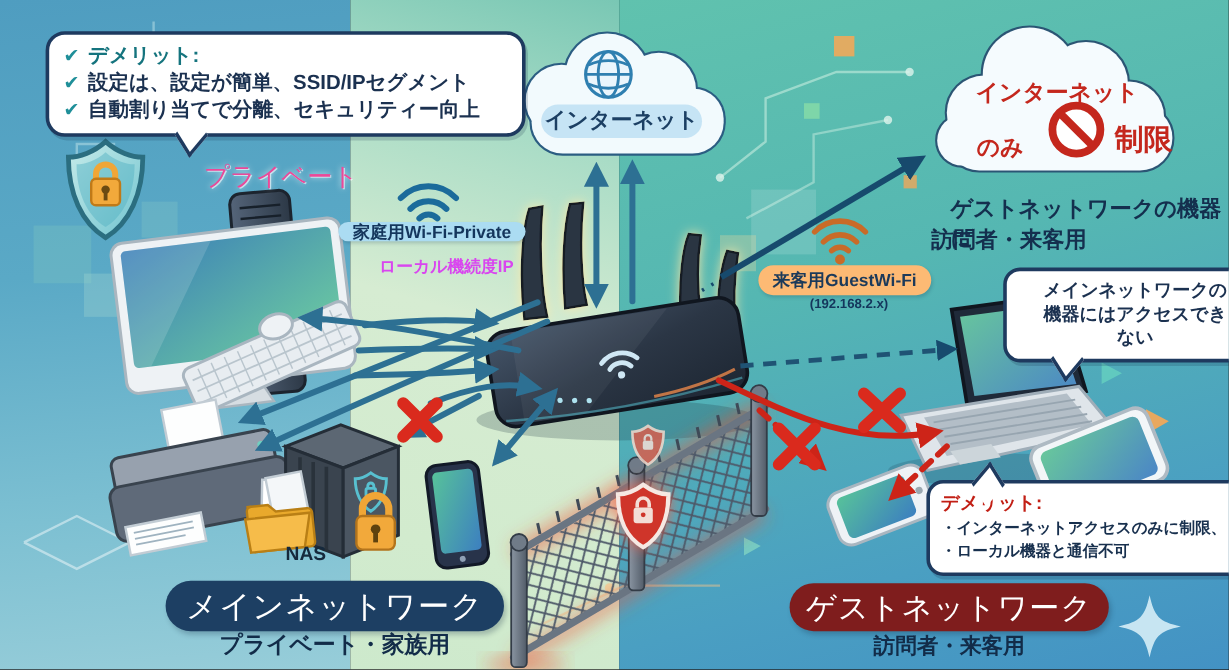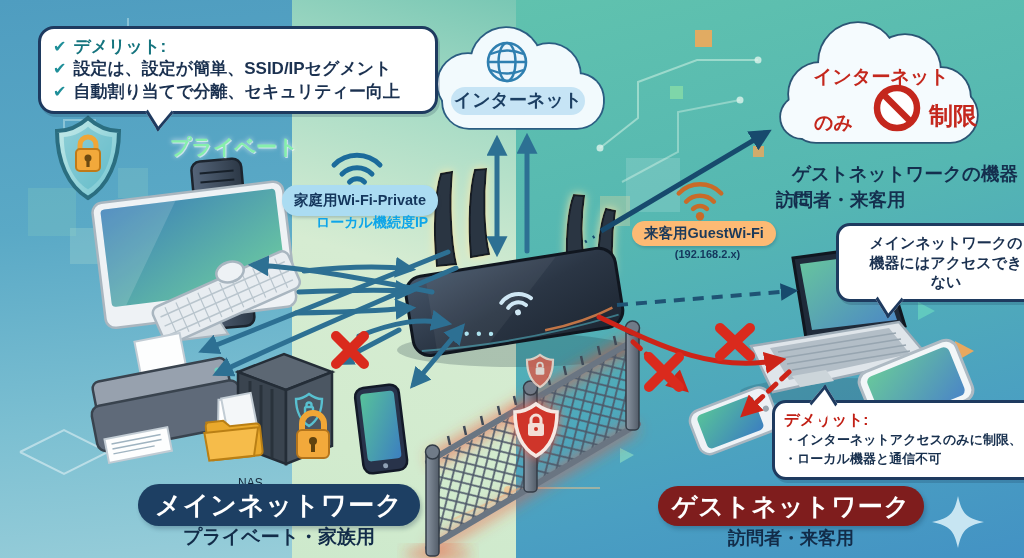--- a/index.html
+++ b/index.html
@@ -20,46 +20,46 @@
   .tail{position:absolute;width:20px;height:20px;background:#fff;}
   .tail.down{border-right:3.5px solid #1e3a5f;border-bottom:3.5px solid #1e3a5f;
              transform:rotate(58deg) skewX(18deg);}
   .tail.up{border-left:3.5px solid #1e3a5f;border-top:3.5px solid #1e3a5f;
            transform:rotate(58deg) skewX(18deg);}
   .merit{left:38px;top:26px;width:372px;padding:7px 10px 8px 12px;
          font-size:17px;font-weight:800;line-height:1.32;color:#1b3150;}
   .merit .row{display:flex;align-items:baseline;white-space:nowrap;}
   .merit .chk{color:#1f8f99;margin-right:7px;font-size:16px;}
   .merit .t-title{color:#15747e;}
-  .label-private{left:170px;top:133px;font-size:21px;font-weight:700;color:#86efac;
+  .label-private{left:170px;top:133px;font-size:21px;font-weight:400;color:#ec4899;
     text-shadow:0 0 5px rgba(255,255,255,.85),1px 1px 0 rgba(255,255,255,.6);text-align:right;}
   .pill{position:absolute;border-radius:15px;font-weight:800;white-space:nowrap;
         display:flex;align-items:center;justify-content:center;}
-  .pill-home{left:282px;top:185px;height:31px;padding:0 12px;background:#abdcf2;
+  .pill-home{left:282px;top:185px;height:16px;padding:0 12px;background:#abdcf2;
              color:#14365c;font-size:14.5px;box-shadow:1px 2px 3px rgba(20,50,80,.2);}
-  .ipcap{left:297px;top:214px;width:150px;text-align:center;font-size:14px;font-weight:800;color:#0ea5e9;}
+  .ipcap{left:297px;top:214px;width:150px;text-align:center;font-size:14px;font-weight:800;color:#d946ef;}
   .ip1{left:297px;top:232px;width:150px;text-align:center;font-size:14.5px;font-weight:800;color:#14365c;}
   .cloud-label{left:452px;top:88px;width:132px;text-align:center;font-size:18px;
                font-weight:800;color:#1c3f63;}
   .rc1{left:806px;top:64px;width:150px;text-align:center;font-size:19px;font-weight:800;color:#c4271d;}
   .rc2{left:814px;top:90px;font-size:19px;font-weight:800;color:#c4271d;margin-top:20px;}
   .rc3{left:913px;top:100px;font-size:24px;font-weight:800;color:#c4271d;margin-left:16px;}
   .pill-guest{left:632px;top:221px;height:25px;padding:0 12px;background:#fdba74;
               color:#1c3a5a;font-size:14.5px;box-shadow:1px 2px 3px rgba(20,50,80,.2);}
   .ip2{left:645px;top:248px;width:125px;text-align:center;font-size:11px;font-weight:800;color:#14365c;}
   .gh1{left:792px;top:161px;font-size:18.5px;font-weight:800;color:#142f4e;}
   .gh2{left:776px;top:187px;font-size:18.5px;font-weight:800;color:#142f4e;}
   .noaccess{left:836px;top:223px;width:168px;padding:7px 23px;border-radius:14px;border-width:3px;
             font-size:15px;font-weight:800;color:#1b3150;text-align:center;line-height:1.3;}
   .demerit{left:772px;top:400px;width:242px;padding:6px 9px 8px 9px;border-radius:14px;border-width:3px;
            font-size:13px;font-weight:800;color:#18304e;line-height:1.45;white-space:nowrap;}
   .demerit .ttl{color:#c21f15;font-size:15.5px;}
-  .nas-label{left:238px;top:476px;font-size:12px;font-weight:400;color:#15293c;}
+  .nas-label{left:238px;top:454px;font-size:16px;font-weight:700;color:#15293c;}
   .badge{position:absolute;display:flex;align-items:center;justify-content:center;color:#fff;
-         font-weight:700;letter-spacing:1px;box-shadow:2px 3px 4px rgba(16,40,64,.25);}
+         font-weight:400;letter-spacing:1px;box-shadow:2px 3px 4px rgba(16,40,64,.25);}
   .badge-main{left:138px;top:484px;width:282px;height:42px;border-radius:22px;background:#1d3f63;font-size:26px;}
   .cap-main{left:138px;top:524px;width:282px;text-align:center;font-size:19px;font-weight:800;color:#122c49;}
   .badge-guest{left:658px;top:486px;width:266px;height:40px;border-radius:21px;background:#7f1d1d;font-size:25px;}
   .cap-guest{left:658px;top:526px;width:266px;text-align:center;font-size:18px;font-weight:800;color:#122c49;}
 </style>
 </head>
 <body>
 
 <div class="scene">
 

